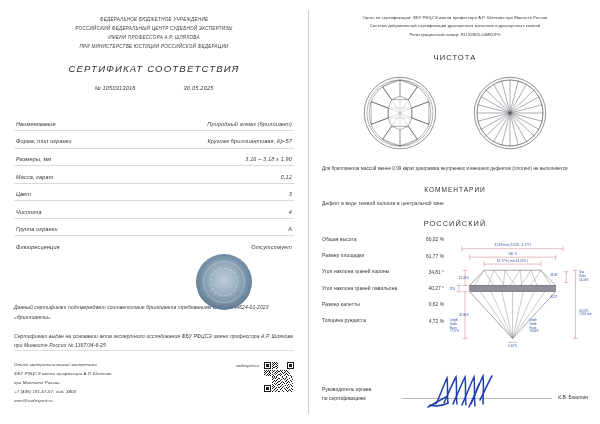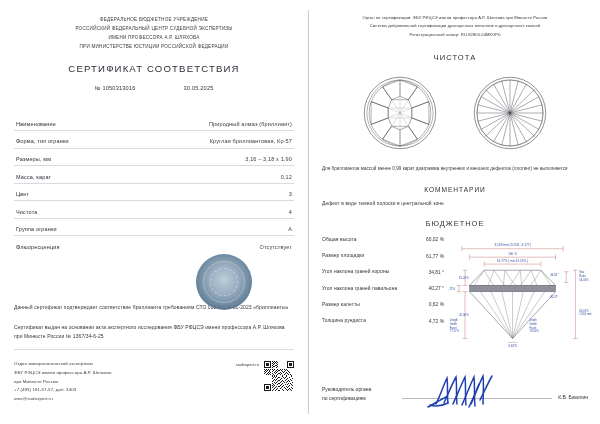--- a/index.html
+++ b/index.html
@@ -10,21 +10,21 @@
     color: #2a2a33;
     overflow: hidden;
   }
   .page { position: relative; width: 600px; height: 424px; display: flex; }
 
   
   .left {
     position: relative;
     width: 308px; height: 424px;
     padding: 14px 14px 20px 14px;
-    display: flex; flex-direction: column;
+    display: flex; flex-direction: column; font-style: italic;
   }
   .org-block { text-align: center; margin-top: 2px; }
   .org-line {
     font-size: 4.6px; letter-spacing: .25px; line-height: 1.95;
     color: #3a3a44; text-transform: uppercase; white-space: nowrap;
   }
   .cert-title {
     text-align: center; margin-top: 11px;
     font-size: 9.6px; letter-spacing: 1.15px; color: #2e2e38;
   }
@@ -364,21 +364,21 @@
       </svg>
     </div>
 
     <div class="note">
       <p>Для бриллиантов массой менее 0,99 карат диаграмма внутренних и внешних дефектов (плотинг) не выполняется</p>
     </div>
 
     <div class="comments-head">КОММЕНТАРИИ</div>
     <div class="comment-text">Дефект в виде темной полоски в центральной зоне</div>
 
-    <div class="prop-head">БЮДЖЕТНОЕ</div>
+    <div class="prop-head">РОССИЙСКИЙ</div>
 
     <div class="prop-wrap">
       <div class="prop-table">
         <div class="prop-row">
           <span class="prop-label">Общая высота</span>
           <span class="prop-value">60,02 %</span>
         </div>
         <div class="prop-row">
           <span class="prop-label">Размер площадки</span>
           <span class="prop-value">61,77 %</span>

